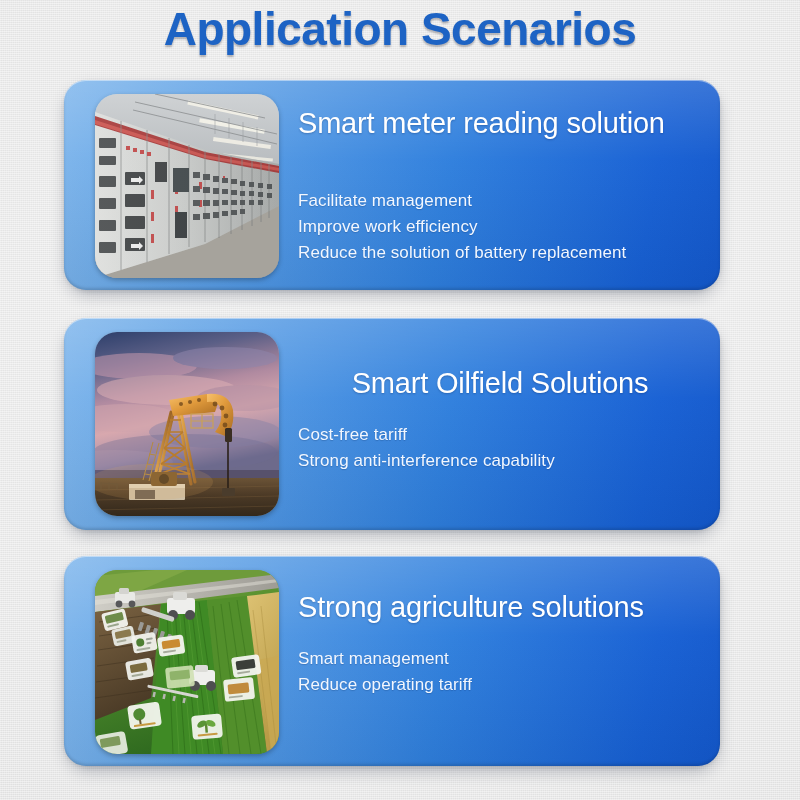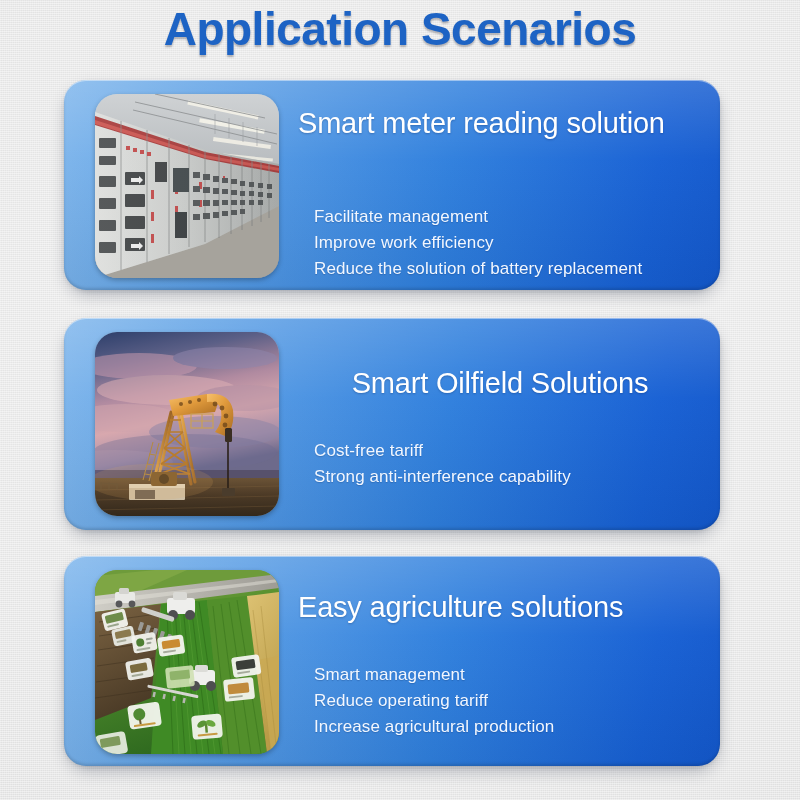--- a/index.html
+++ b/index.html
@@ -124,21 +124,21 @@
     text-shadow: 0 1px 2px rgba(0,30,80,0.28);
   }
   .card-1 .card-heading { top: 26px; }
   .card-2 .card-heading { top: 48px; text-align: center; }
   .card-3 .card-heading { top: 34px; }
 
   .card-bullets {
     position: absolute;
     left: 0;
     right: 0;
-    margin: 16px;
+    margin: 0;
     padding: 0;
     list-style: none;
   }
   .card-1 .card-bullets { top: 108px; }
   .card-2 .card-bullets { top: 104px; }
   .card-3 .card-bullets { top: 90px; }
 
   .card-bullets li {
     color: #f2f7ff;
     font-size: 17px;
@@ -630,24 +630,23 @@
               <rect x="4" y="4" width="20" height="9" rx="1.5" fill="#7f9a5c"></rect>
             </g>
           </g>
 
           <rect x="0" y="0" width="184" height="184" fill="none"></rect>
           <path d="M0 0 L184 0 L184 184 L0 184 Z" fill="url(#g3shade)" opacity="0"></path>
         </svg>
       </div>
 
       <div class="card-text">
-        <div class="card-heading">Easy agriculture solutions</div>
+        <div class="card-heading">Strong agriculture solutions</div>
         <ul class="card-bullets">
           <li>Smart management</li>
           <li>Reduce operating tariff</li>
-          <li>Increase agricultural production</li>
         </ul>
       </div>
 
     </div>
   </div>
 
 </div>
 
 </body></html>

